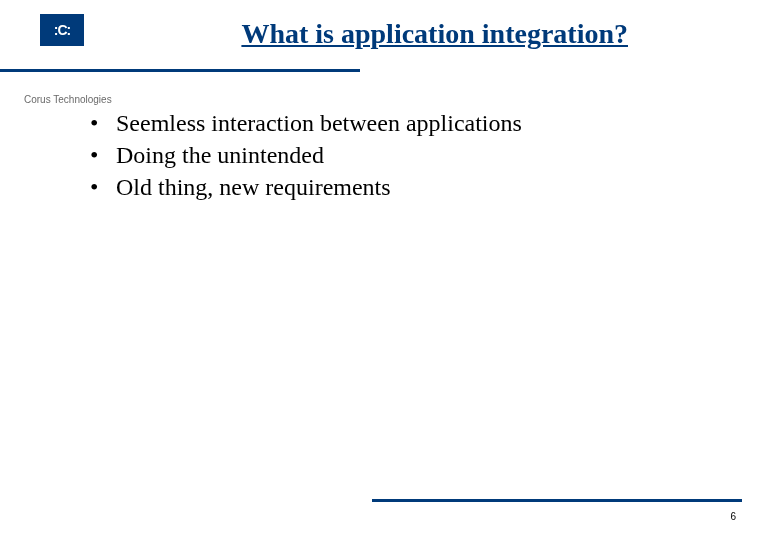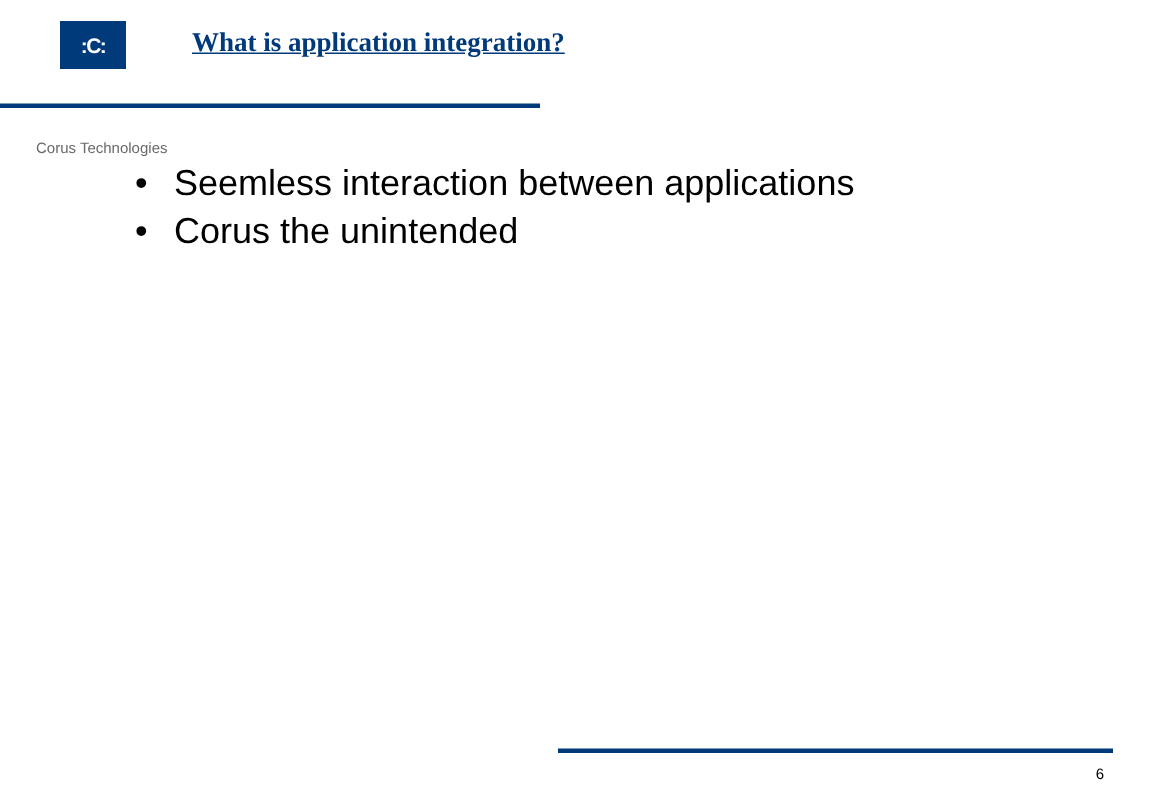--- a/index.html
+++ b/index.html
@@ -41,25 +41,25 @@
       font-weight: bold;
       font-family: Arial, sans-serif;
       letter-spacing: -1px;
     }
     .title {
       position: absolute;
       top: 18px;
       left: 128px;
       right: 40px;
       color: #003a7a;
-      font-size: 18px;
+      font-size: 28px;
       font-weight: bold;
       font-family: "Times New Roman", Times, serif;
       text-decoration: underline;
-      text-align: left;
+      text-align: right;
       width: 500px;
     }
     .header-rule {
       position: absolute;
       top: 69px;
       left: 0;
       width: 360px;
       height: 3px;
       background: #003a7a;
     }
@@ -80,21 +80,21 @@
     }
     .bullet-list {
       list-style: none;
     }
     .bullet-list li {
       position: relative;
       padding-left: 36px;
       font-size: 24px;
       color: #000000;
       line-height: 1.25;
-      font-family: Liberation Sans, sans-serif;
+      font-family: Liberation Serif, serif;
       margin-bottom: 2px;
     }
     .bullet-list li::before {
       content: "•";
       position: absolute;
       left: 10px;
       top: 0;
       font-size: 24px;
       color: #000000;
     }
@@ -125,18 +125,19 @@
     </div>
   </div>
   <div class="company-name">Corus Technologies</div>
   <h1 class="title">What is application integration?</h1>
   <div class="header-rule"></div>
 </div>
 
 <div class="content">
   <ul class="bullet-list">
     <li>Seemless interaction between applications</li>
-    <li>Corus the unintended</li>
+    <li>Doing the unintended</li>
+    <li>Old thing, new requirements</li>
   </ul>
 </div>
 
 <div class="footer-rule"></div>
 <div class="page-number">6</div>
 
 </body></html>

